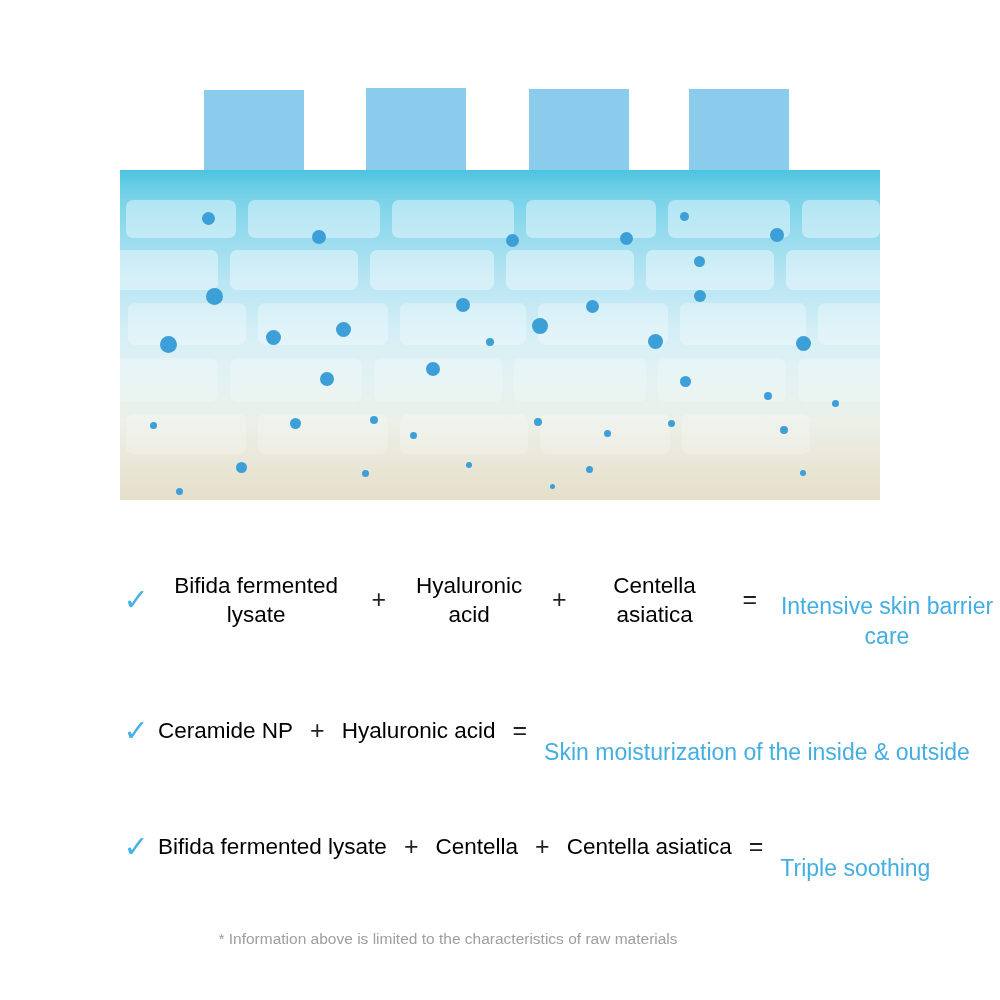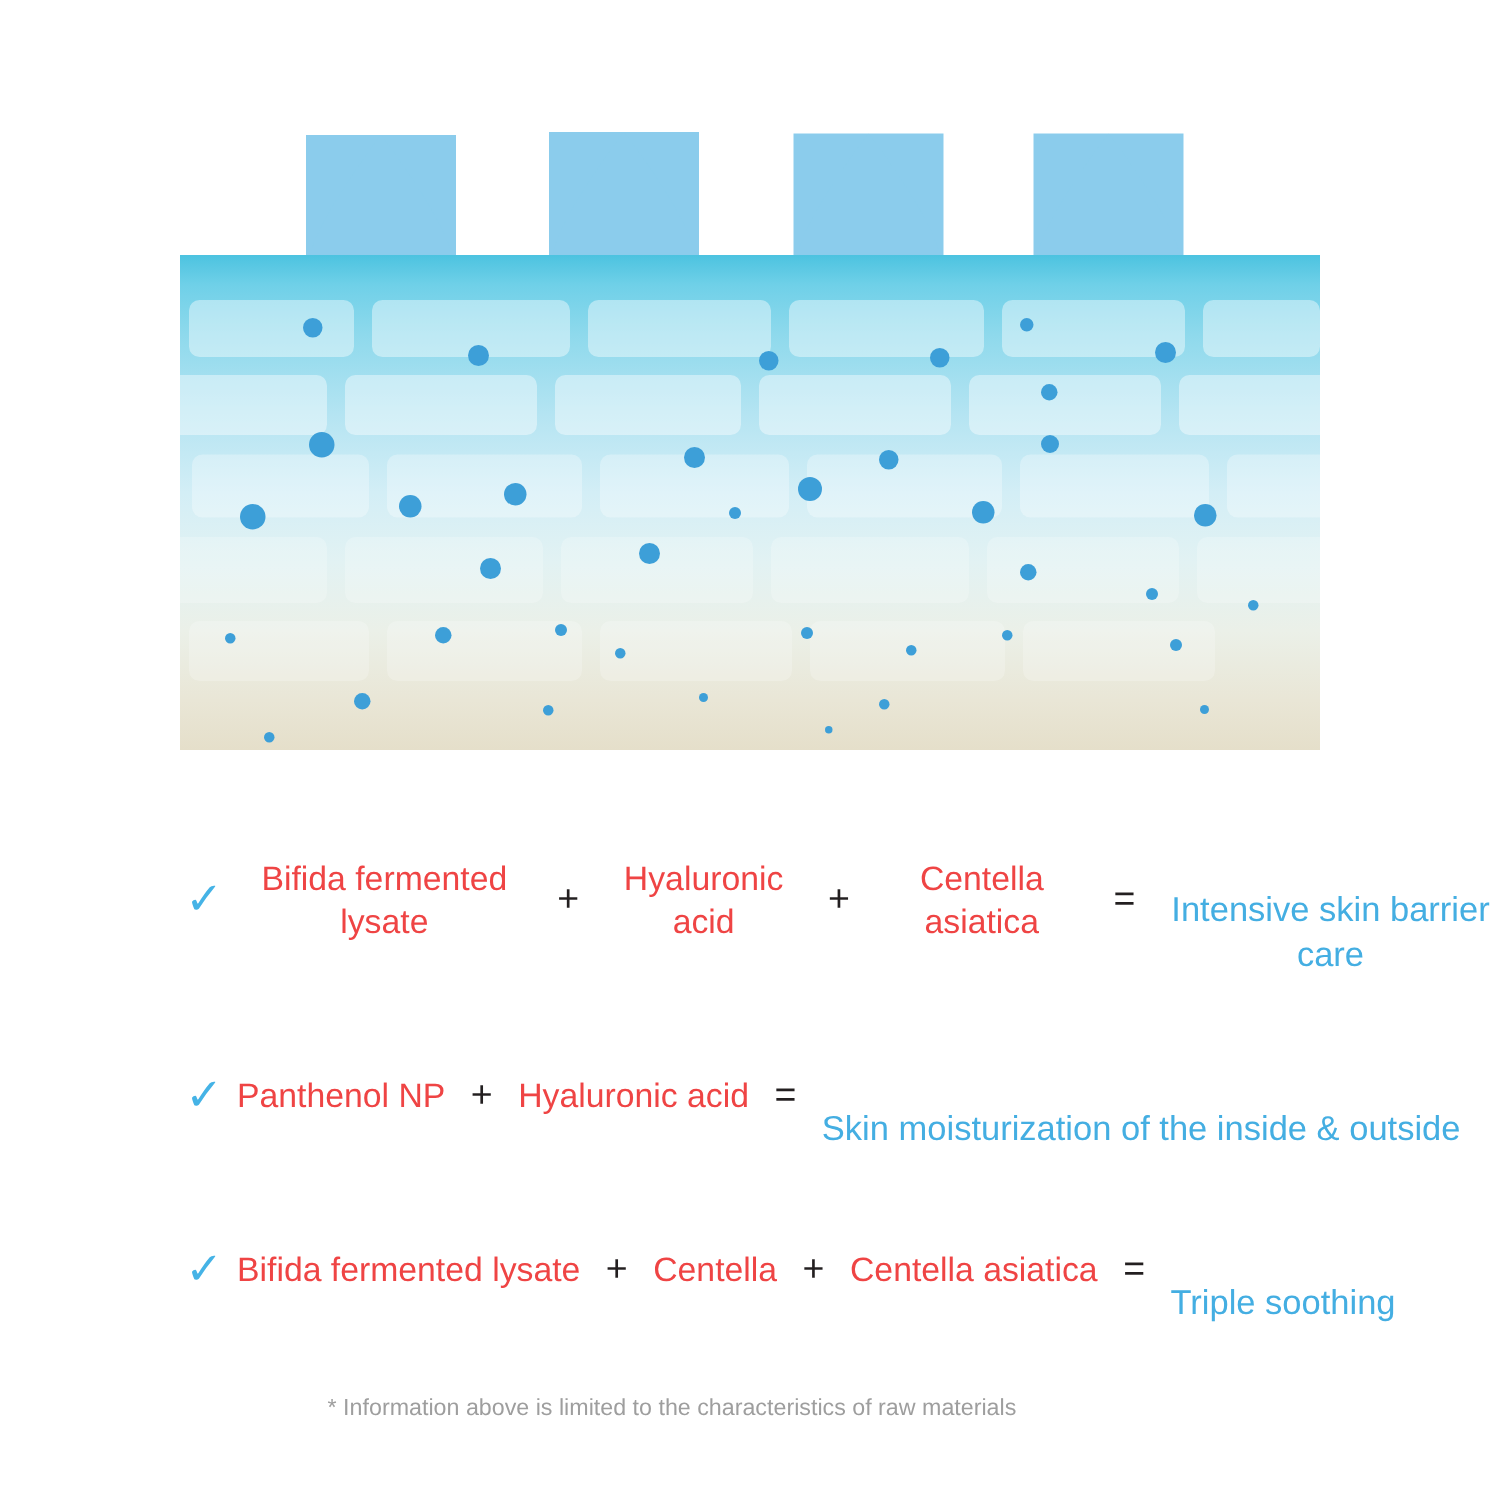--- a/index.html
+++ b/index.html
@@ -88,21 +88,21 @@
     color: #45b3e6;
     font-size: 30px;
     line-height: 1;
     text-align: center;
     font-weight: 400;
   }
   .term {
     font-size: 22.5px;
     line-height: 1.3;
     text-align: center;
-    color: #ef4444;
+    color: #000000;
     padding: 0 4px;
   }
   .op {
     font-size: 25px;
     color: #231f20;
     padding: 0 13px;
     line-height: 1;
   }
   .result {
     font-size: 23px;
@@ -227,21 +227,21 @@
     <div class="op">+</div>
     <div class="term">Hyaluronic acid</div>
     <div class="op">+</div>
     <div class="term">Centella asiatica</div>
     <div class="op">=</div>
     <div class="result">Intensive skin barrier care</div>
   </div>
 
   <div class="row">
     <div class="check">✓</div>
-    <div class="term">Panthenol NP</div>
+    <div class="term">Ceramide NP</div>
     <div class="op">+</div>
     <div class="term">Hyaluronic acid</div>
     <div class="op">=</div>
     <div class="result">Skin moisturization of the inside &amp; outside</div>
   </div>
 
   <div class="row">
     <div class="check">✓</div>
     <div class="term">Bifida fermented lysate</div>
     <div class="op">+</div>

